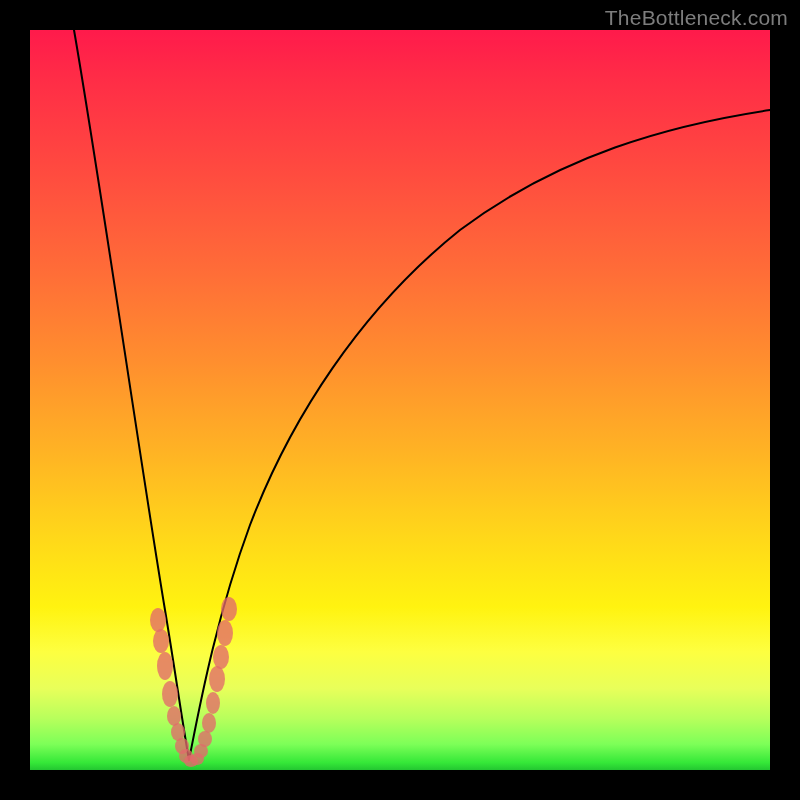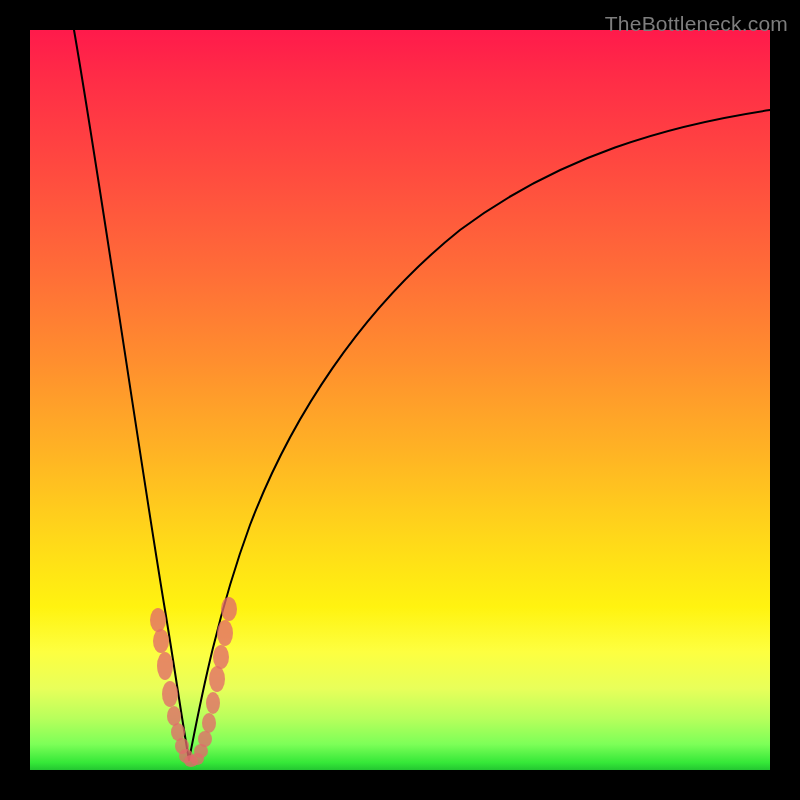--- a/index.html
+++ b/index.html
@@ -37,21 +37,21 @@
       #fdff40 84%,
       #e8ff5a 89%,
       #b8ff5c 93%,
       #7dff58 96.5%,
       #35e838 99%,
       #23c731 100%
     );
   }
   .watermark {
     position: absolute;
-    top: 12px;
+    top: 6px;
     right: 12px;
     color: #7d7d7d;
     font-size: 21px;
     letter-spacing: 0.2px;
     font-weight: 400;
   }
   svg.curves {
     position: absolute;
     left: 0;
     top: 0;

